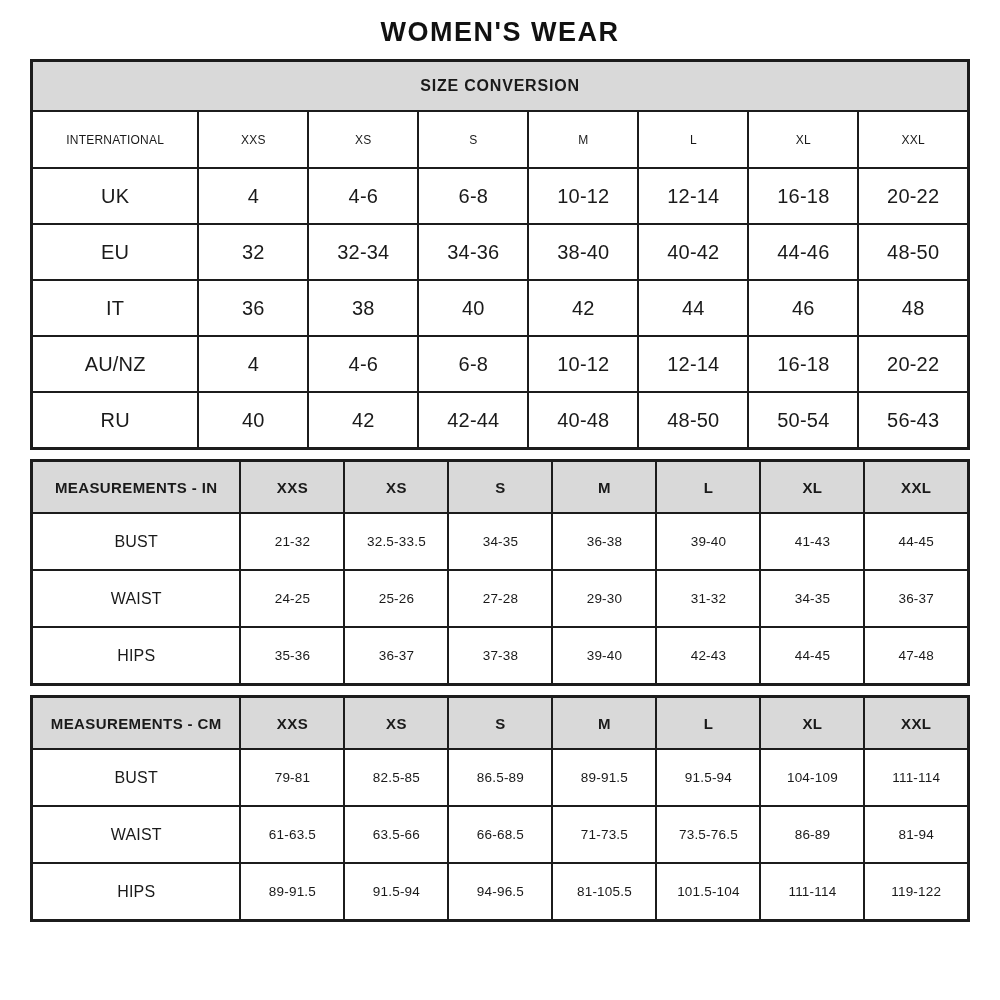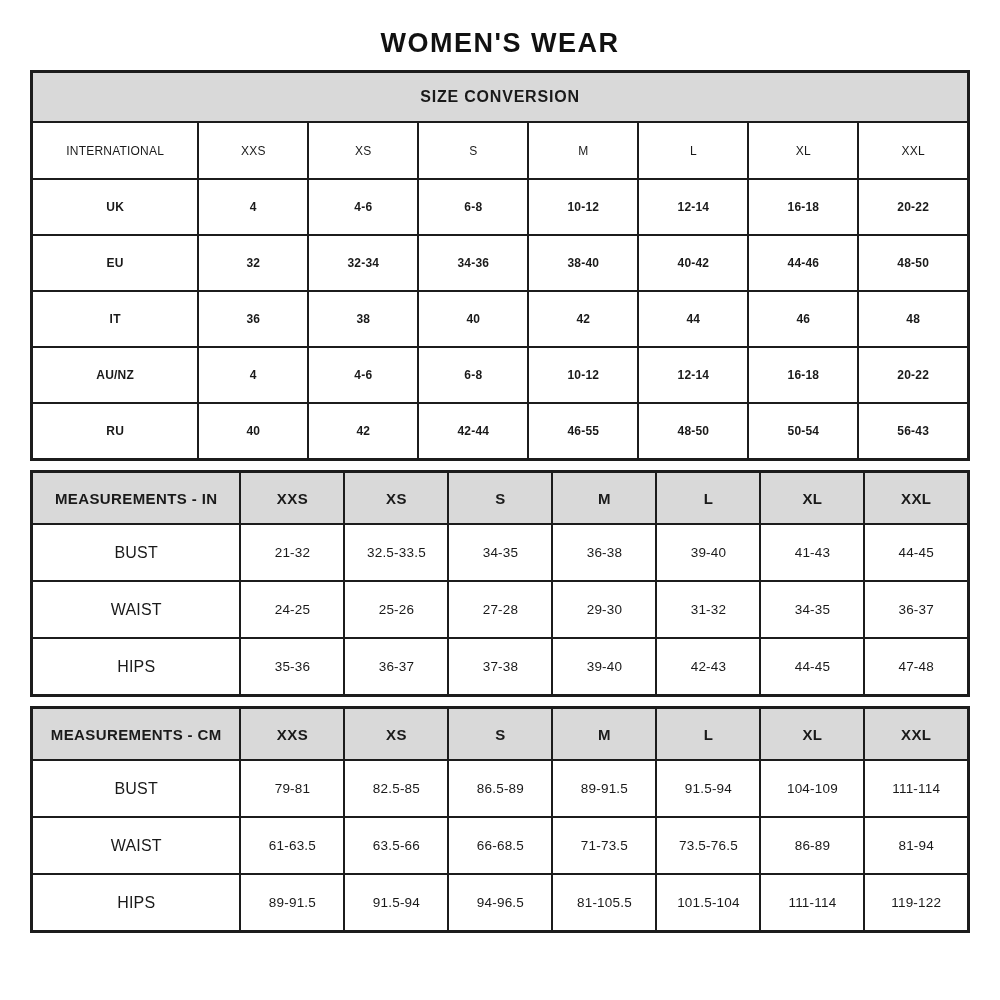--- a/index.html
+++ b/index.html
@@ -13,21 +13,21 @@
   }
   .page {
     width: 1000px;
     height: 1000px;
     position: relative;
     overflow: hidden;
     letter-spacing: 0.2px;
   }
   .title {
     margin: 0;
-    padding-top: 28px;
+    padding-top: 17px;
     height: 42px;
     text-align: center;
     font-size: 27px;
     font-weight: 700;
     letter-spacing: 1.5px;
     color: #111111;
   }
   table.tbl {
     border-collapse: collapse;
     table-layout: fixed;
@@ -54,22 +54,22 @@
   
   .conv { margin-top: 2px; padding-left: 44px; }
   .conv .head-cell {
     height: 55px;
     font-size: 12px;
     font-weight: 400;
     background: #ffffff;
   }
   .conv .label-cell, .conv .value-cell {
     height: 54px;
-    font-size: 12px;
-    font-weight: 700;
+    font-size: 20px;
+    font-weight: 400;
   }
   
   .meas .head-cell {
     height: 50px;
     font-size: 15px;
     font-weight: 700;
     background: #d9d9d9;
     letter-spacing: 0.4px;
   }
   .meas .label-cell {
@@ -152,21 +152,21 @@
           <td class="value-cell">10-12</td>
           <td class="value-cell">12-14</td>
           <td class="value-cell">16-18</td>
           <td class="value-cell">20-22</td>
         </tr>
         <tr>
           <td class="label-cell">RU</td>
           <td class="value-cell">40</td>
           <td class="value-cell">42</td>
           <td class="value-cell">42-44</td>
-          <td class="value-cell">46-55</td>
+          <td class="value-cell">40-48</td>
           <td class="value-cell">48-50</td>
           <td class="value-cell">50-54</td>
           <td class="value-cell">56-43</td>
         </tr>
       </tbody>
     </table>
 
   <table class="tbl meas">
       <colgroup>
         <col style="width: 22.3%;">

